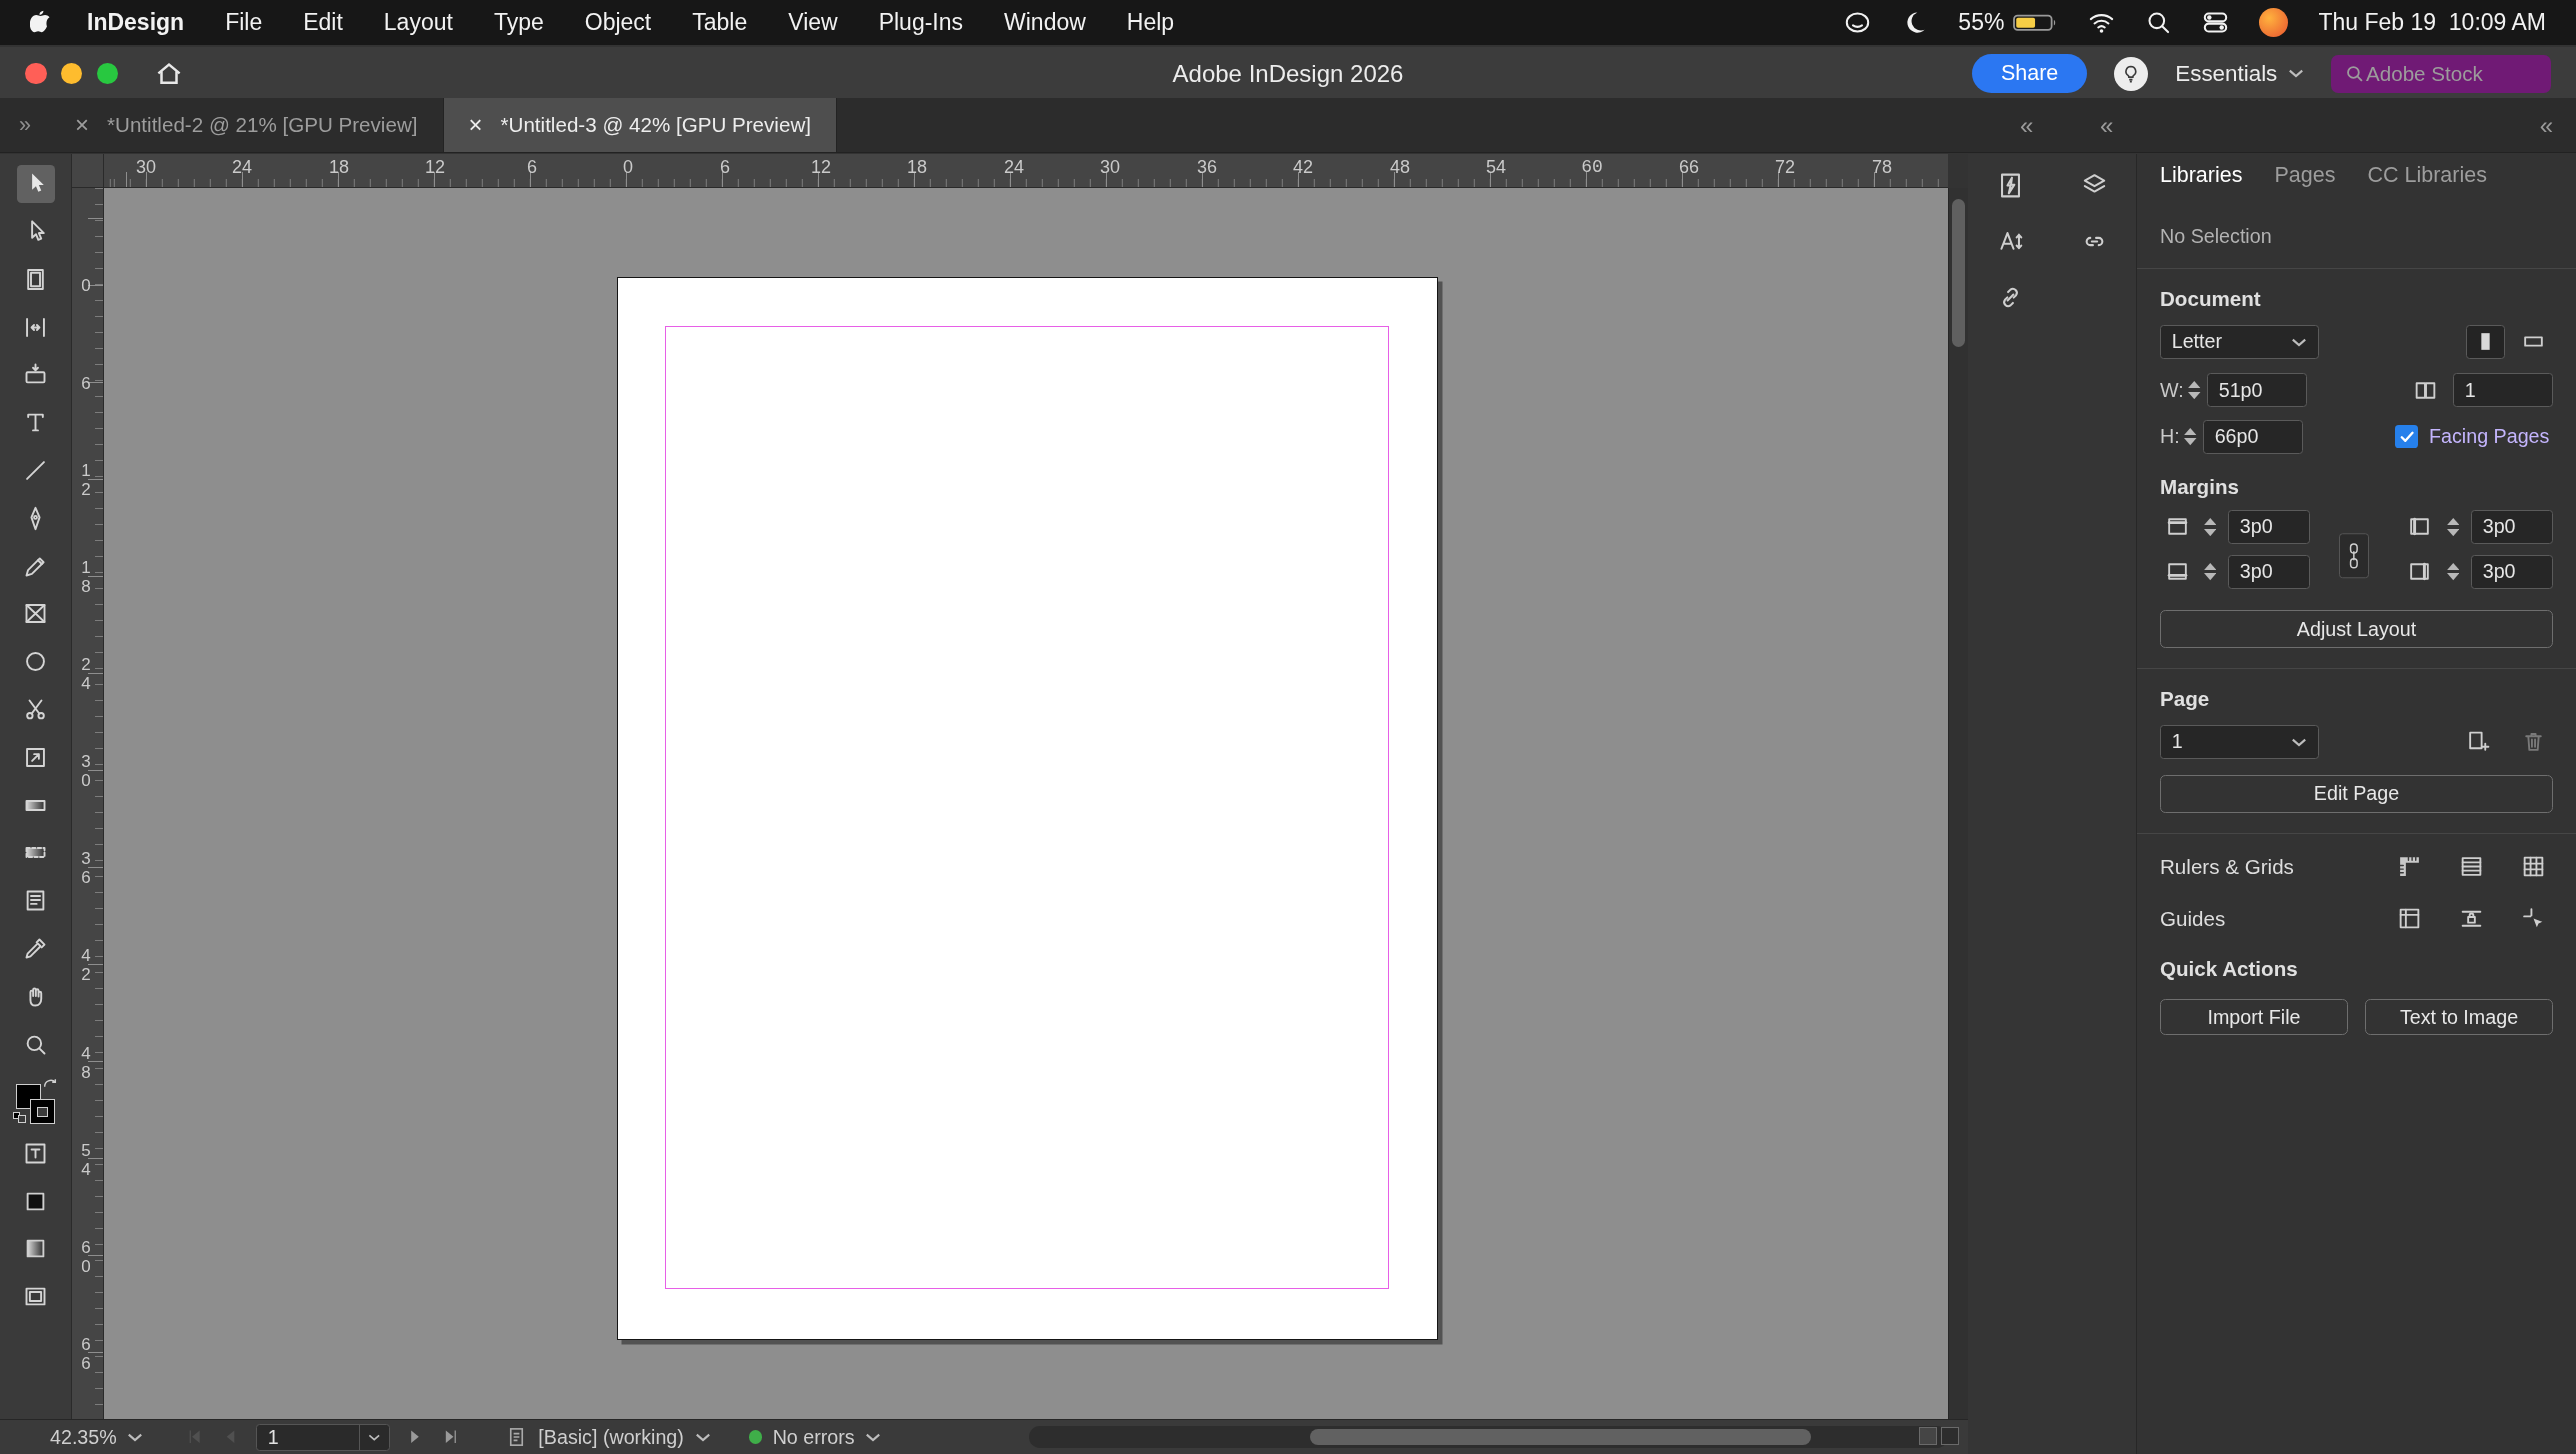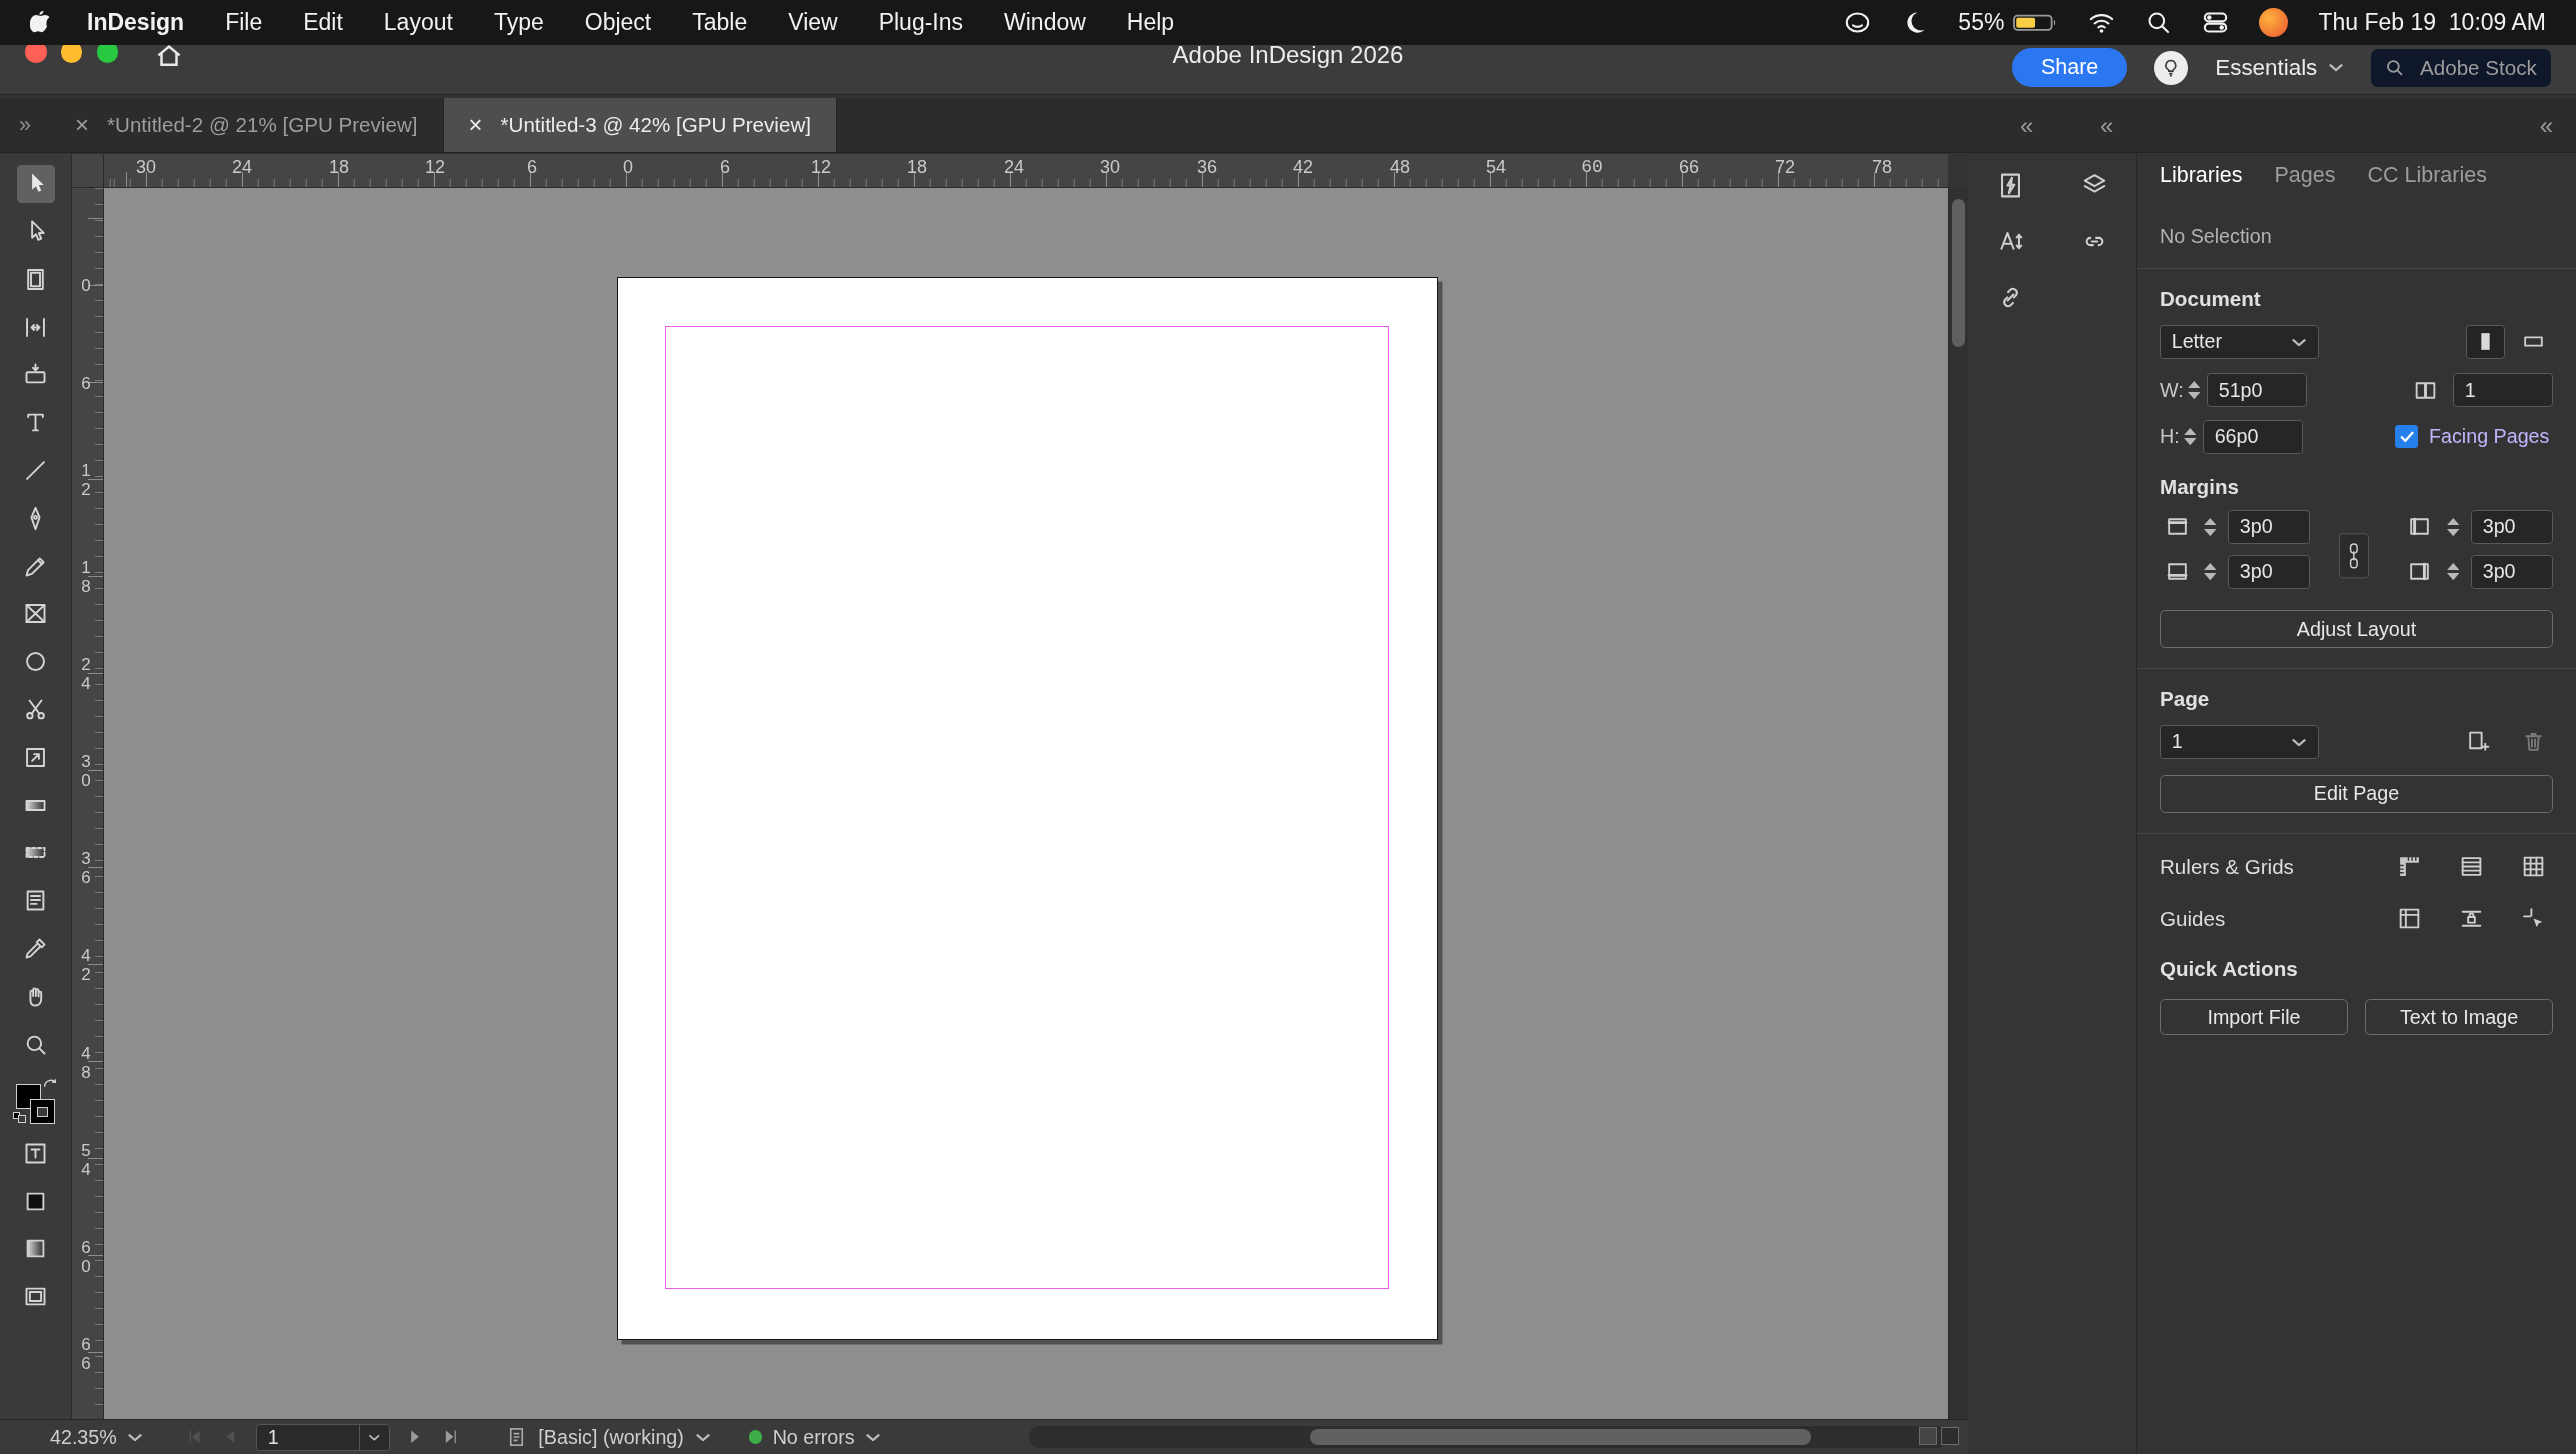--- a/index.html
+++ b/index.html
@@ -12,34 +12,34 @@
   #menubar .apple{margin-right:34px;display:flex}
   #menubar .app{font-weight:700;margin-right:41px}
   .menu-item{margin-right:41px;cursor:default}
   .mb-right{margin-left:auto;display:flex;align-items:center;gap:30px}
   .mb-ic svg{width:27px;height:27px;stroke:#f2f2f2;fill:none;stroke-width:1.8;stroke-linecap:round}
   .battery-wrap{display:flex;align-items:center;gap:9px}
   .avatar{width:29px;height:29px;border-radius:50%;background:radial-gradient(circle at 35% 35%,#ffb23e,#e8542f)}
   .clock{font-size:23px;white-space:pre}
 
   
-  #titlebar{position:absolute;top:41px;left:0;width:2576px;height:54px;background:#3c3c3c;border-bottom:0.9px solid #282828;display:flex;padding:0 25px}
+  #titlebar{position:absolute;top:47px;left:0;width:2576px;height:54px;background:#3c3c3c;border-bottom:0.9px solid #282828;display:flex;align-items:center;padding:0 25px}
   .lights{display:flex;gap:14.3px}
   .light{width:21.5px;height:21.5px;border-radius:50%}
   .light.close{background:#ff5f57}.light.min{background:#febc2e}.light.zoom{background:#28c840}
   .home-ic{margin-left:36px}
   .home-ic svg{width:30px;height:30px;stroke:#e8e8e8;fill:none;stroke-width:2}
   .tb-title{position:absolute;left:50%;transform:translateX(-50%);font-size:24px;color:#ececec}
   .tb-right{margin-left:auto;display:flex;align-items:center;gap:27px}
   .share-btn{background:#2b77f2;color:#fff;font-size:21.5px;padding:7.2px 29px;border-radius:21.5px}
   .bulb-btn{width:34px;height:34px;border-radius:50%;background:#ededed;display:flex;align-items:center;justify-content:center}
   .bulb-btn svg{width:19.7px;height:19.7px;stroke:#3a3a3a;fill:none;stroke-width:2}
   .ws-select{display:flex;align-items:center;gap:10.7px;font-size:22.4px;color:#ececec}
   .chev svg{width:16px;height:10.7px;stroke:#bdbdbd;fill:none;stroke-width:2.4}
-  .stock-field{width:180px;height:38px;background:#0f172a;border-radius:7.2px;display:flex;align-items:center;gap:15px;padding:0 12.5px}
+  .stock-field{width:220px;height:38px;background:#701a75;border-radius:7.2px;display:flex;align-items:center;gap:1px;padding:0 12.5px}
   .stock-field svg{width:21.5px;height:21.5px;stroke:#9c9c9c;fill:none;stroke-width:2;flex:none}
   .stock-input{background:transparent;border:none;outline:none;width:100%;font-family:inherit;font-size:20.6px;color:#9c9c9c}
   .stock-input::placeholder{color:#9c9c9c}
 
   
   #tabbar{position:absolute;top:98px;left:0;width:2576px;height:55px;background:#2c2c2c;border-bottom:0.9px solid #222;display:flex;align-items:stretch}
   .tab-overflow{width:50px;display:flex;align-items:center;justify-content:center;color:#8f8f8f;font-size:21.5px}
   .doc-tab{display:flex;align-items:center;gap:18px;padding:0 25px;font-size:20.6px;background:#2c2c2c;color:#9d9d9d;border-right:0.9px solid #232323}
   .doc-tab.active{background:#4e4e4e;color:#ededed}
   .tab-close{font-size:24px;line-height:1}

